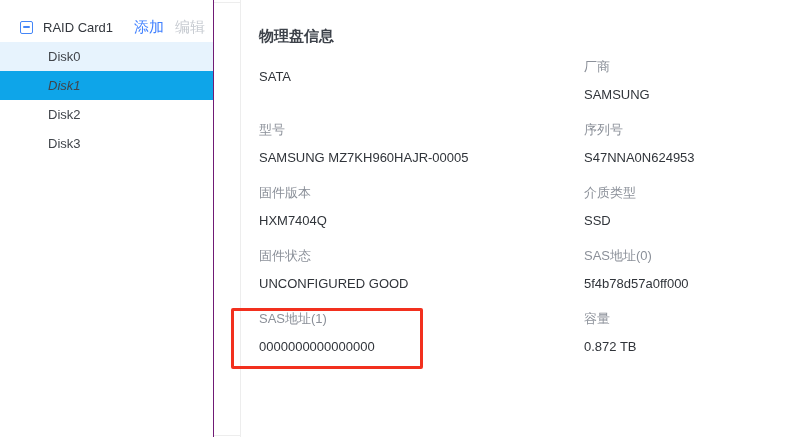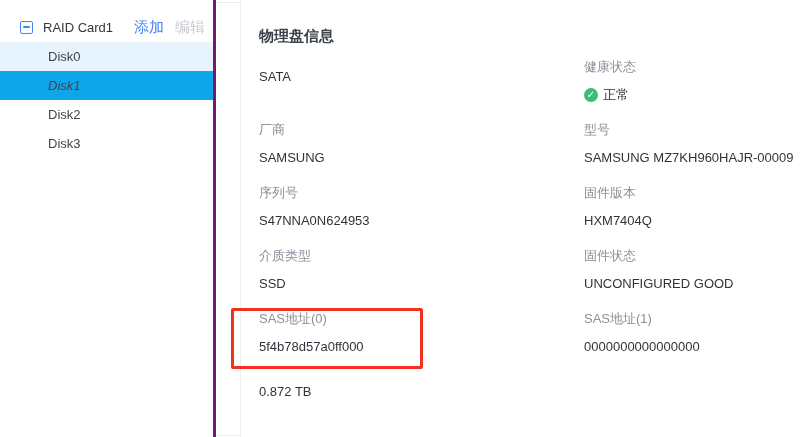--- a/index.html
+++ b/index.html
@@ -8,21 +8,21 @@
     background: #ffffff;
     font-family: "Liberation Sans", "DejaVu Sans", sans-serif;
   }
   .frame {
     position: absolute; left: 0; right: 0; top: 2px; bottom: 1px;
     border-top: 1px solid #ededed; border-bottom: 1px solid #ededed;
   }
   
   .sidebar {
     position: absolute; left: 0; top: 0; bottom: 0; width: 213px;
-    border-right: 3px solid #701a75; background: #fff;
+    border-right: 1px solid #701a75; background: #fff;
   }
   .tree-row {
     height: 30px; margin-top: 12px; display: flex; align-items: center;
     padding: 0 8px 0 20px;
   }
   .collapse {
     width: 13px; height: 13px; box-sizing: border-box; flex: 0 0 13px;
     border: 1px solid #4486f7; border-radius: 2px;
     display: flex; align-items: center; justify-content: center; cursor: pointer;
   }
@@ -89,36 +89,29 @@
 </aside>
 
 <main class="panel">
   <h1 class="title">物理盘信息</h1>
   <div class="fields">
 
     <div class="field">
       <div class="f-value">SATA</div>
     </div>
 
-    <div class="field">
-      <div class="f-label">健康状态</div>
-      <div class="f-value">
-        <span class="check">✓</span>
-        <span>正常</span>
-      </div>
-    </div>
 
     <div class="field">
       <div class="f-label">厂商</div>
       <div class="f-value">SAMSUNG</div>
     </div>
 
     <div class="field">
       <div class="f-label">型号</div>
-      <div class="f-value">SAMSUNG MZ7KH960HAJR-00009</div>
+      <div class="f-value">SAMSUNG MZ7KH960HAJR-00005</div>
     </div>
 
     <div class="field">
       <div class="f-label">序列号</div>
       <div class="f-value">S47NNA0N624953</div>
     </div>
 
     <div class="field">
       <div class="f-label">固件版本</div>
       <div class="f-value">HXM7404Q</div>
@@ -139,19 +132,20 @@
       <div class="f-label">SAS地址(0)</div>
       <div class="f-value">5f4b78d57a0ff000</div>
     </div>
 
     <div class="field">
       <div class="f-label">SAS地址(1)</div>
       <div class="f-value">0000000000000000</div>
     </div>
 
     <div class="field">
+      <div class="f-label">容量</div>
       <div class="f-value">0.872 TB</div>
     </div>
 
   </div>
 </main>
 
 <div class="red-box"></div>
 
 </body></html>

